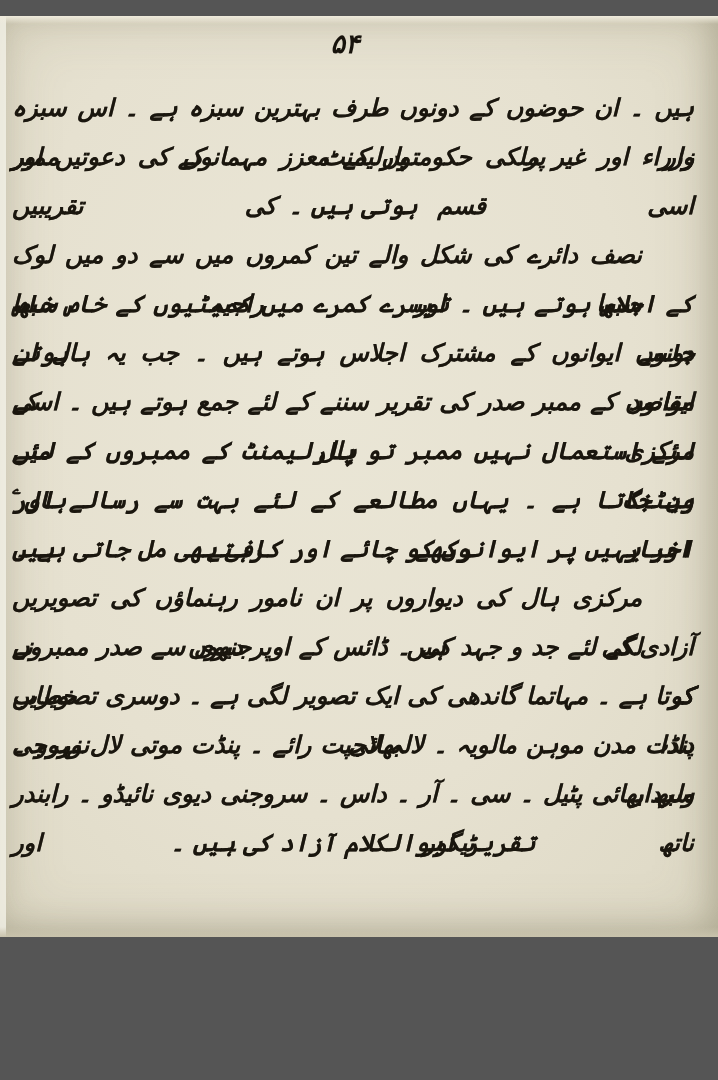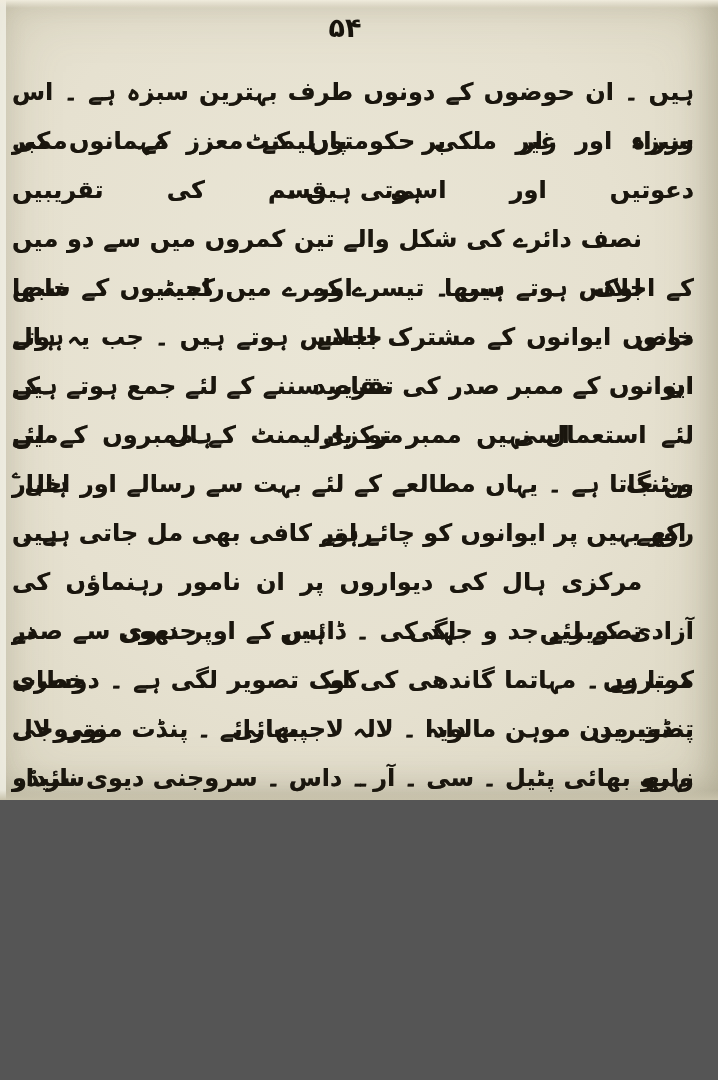--- a/index.html
+++ b/index.html
@@ -1,25 +1,26 @@
 <!DOCTYPE html>
 <html lang="ur"><head>
 <meta charset="utf-8">
 <style>
   html,body{margin:0;padding:0;background:#555;}
   .page{
     position:relative;
-    width:718px;height:800px;
-    margin:0 auto;
+    width:718px;height:921px;
+    margin:16px auto;
     background:
       radial-gradient(ellipse at 45% 40%, #eae6d6 0%, #e6e1d0 55%, #ddd8c4 100%);
     box-shadow:inset 0 0 60px rgba(120,110,80,.25), inset -6px -8px 30px rgba(100,95,70,.25);
     overflow:hidden;
     font-family:"DejaVu Sans",sans-serif;
     color:#17130c;
+    font-style:italic;
   }
   .edge-left{position:absolute;left:0;top:0;width:6px;height:100%;background:#f4f2e8;opacity:.8;}
   .edge-bottom{position:absolute;left:0;bottom:0;width:100%;height:10px;background:linear-gradient(to top,#c9c3ac,rgba(201,195,172,0));}
   .edge-top{position:absolute;left:0;top:0;width:100%;height:8px;background:linear-gradient(to bottom,#f0ecdd,rgba(240,236,221,0));}
 
   .pagenum{
     position:absolute;top:12px;left:0;width:100%;
     text-align:center;
     font-size:27px;font-weight:bold;
     transform:translateX(-14px);

